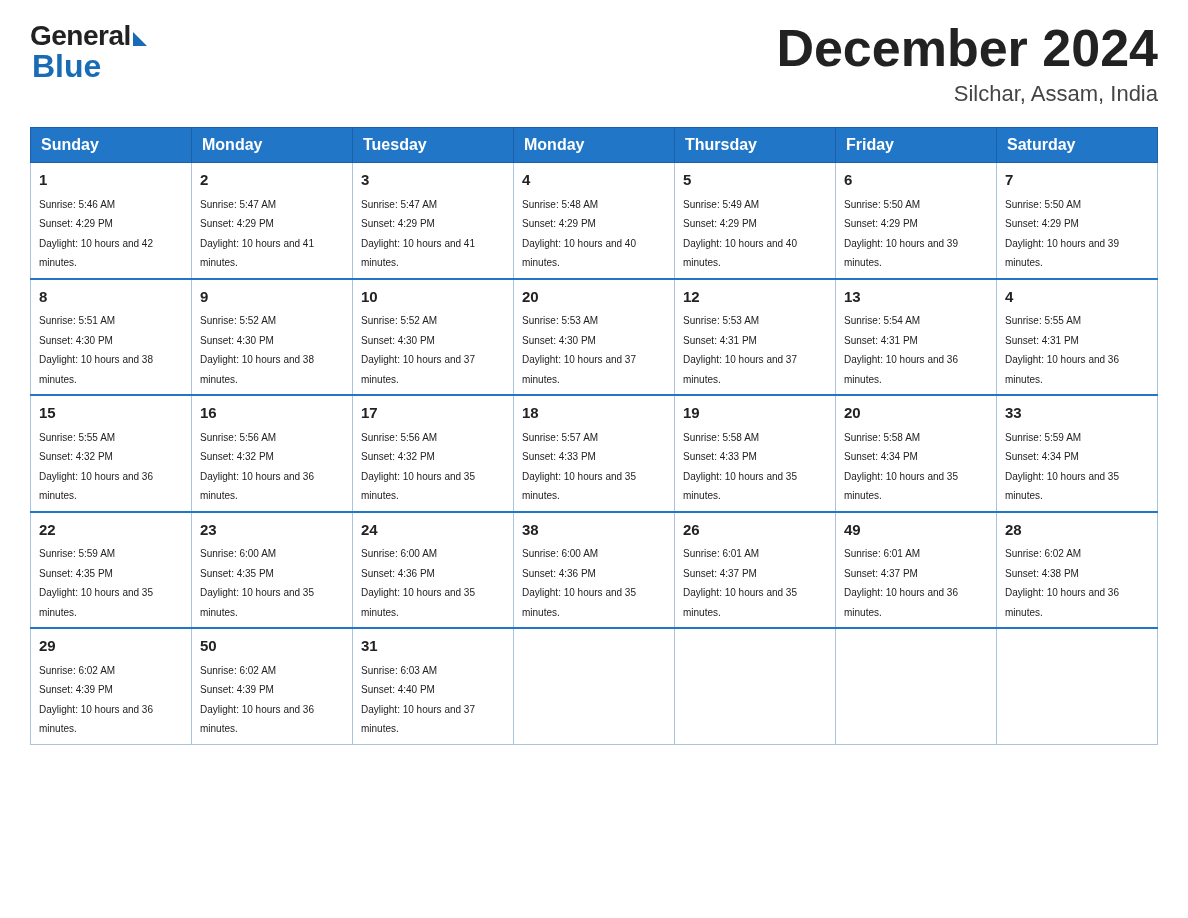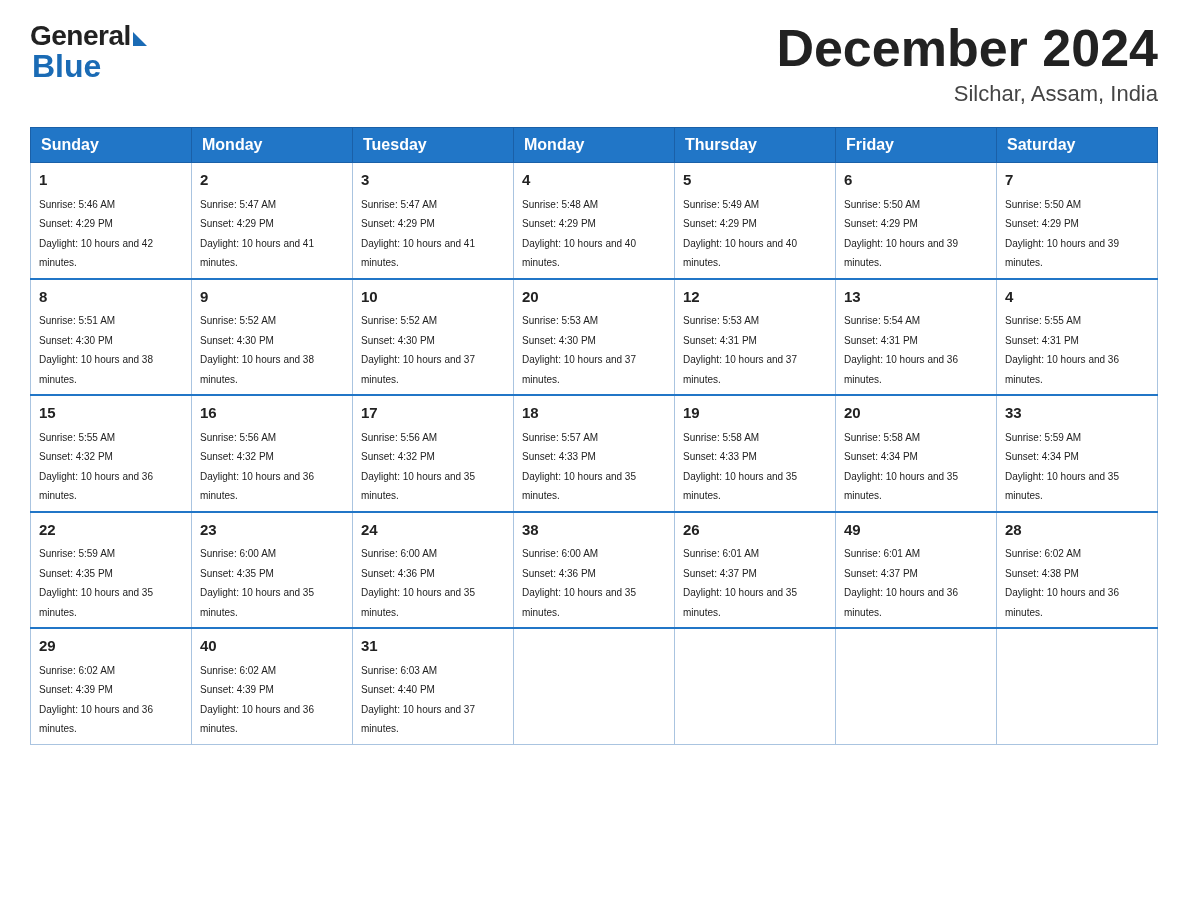--- a/index.html
+++ b/index.html
@@ -250,21 +250,21 @@
         <span class="day-number">28</span>
         <span class="day-info">Sunrise: 6:02 AM<br>Sunset: 4:38 PM<br>Daylight: 10 hours and 36 minutes.</span>
       </td>
       </tr>
       <tr class="row-separator">
         <td>
         <span class="day-number">29</span>
         <span class="day-info">Sunrise: 6:02 AM<br>Sunset: 4:39 PM<br>Daylight: 10 hours and 36 minutes.</span>
       </td>
         <td>
-        <span class="day-number">40</span>
+        <span class="day-number">50</span>
         <span class="day-info">Sunrise: 6:02 AM<br>Sunset: 4:39 PM<br>Daylight: 10 hours and 36 minutes.</span>
       </td>
         <td>
         <span class="day-number">31</span>
         <span class="day-info">Sunrise: 6:03 AM<br>Sunset: 4:40 PM<br>Daylight: 10 hours and 37 minutes.</span>
       </td>
         <td class="empty"></td>
         <td class="empty"></td>
         <td class="empty"></td>
         <td class="empty"></td>

